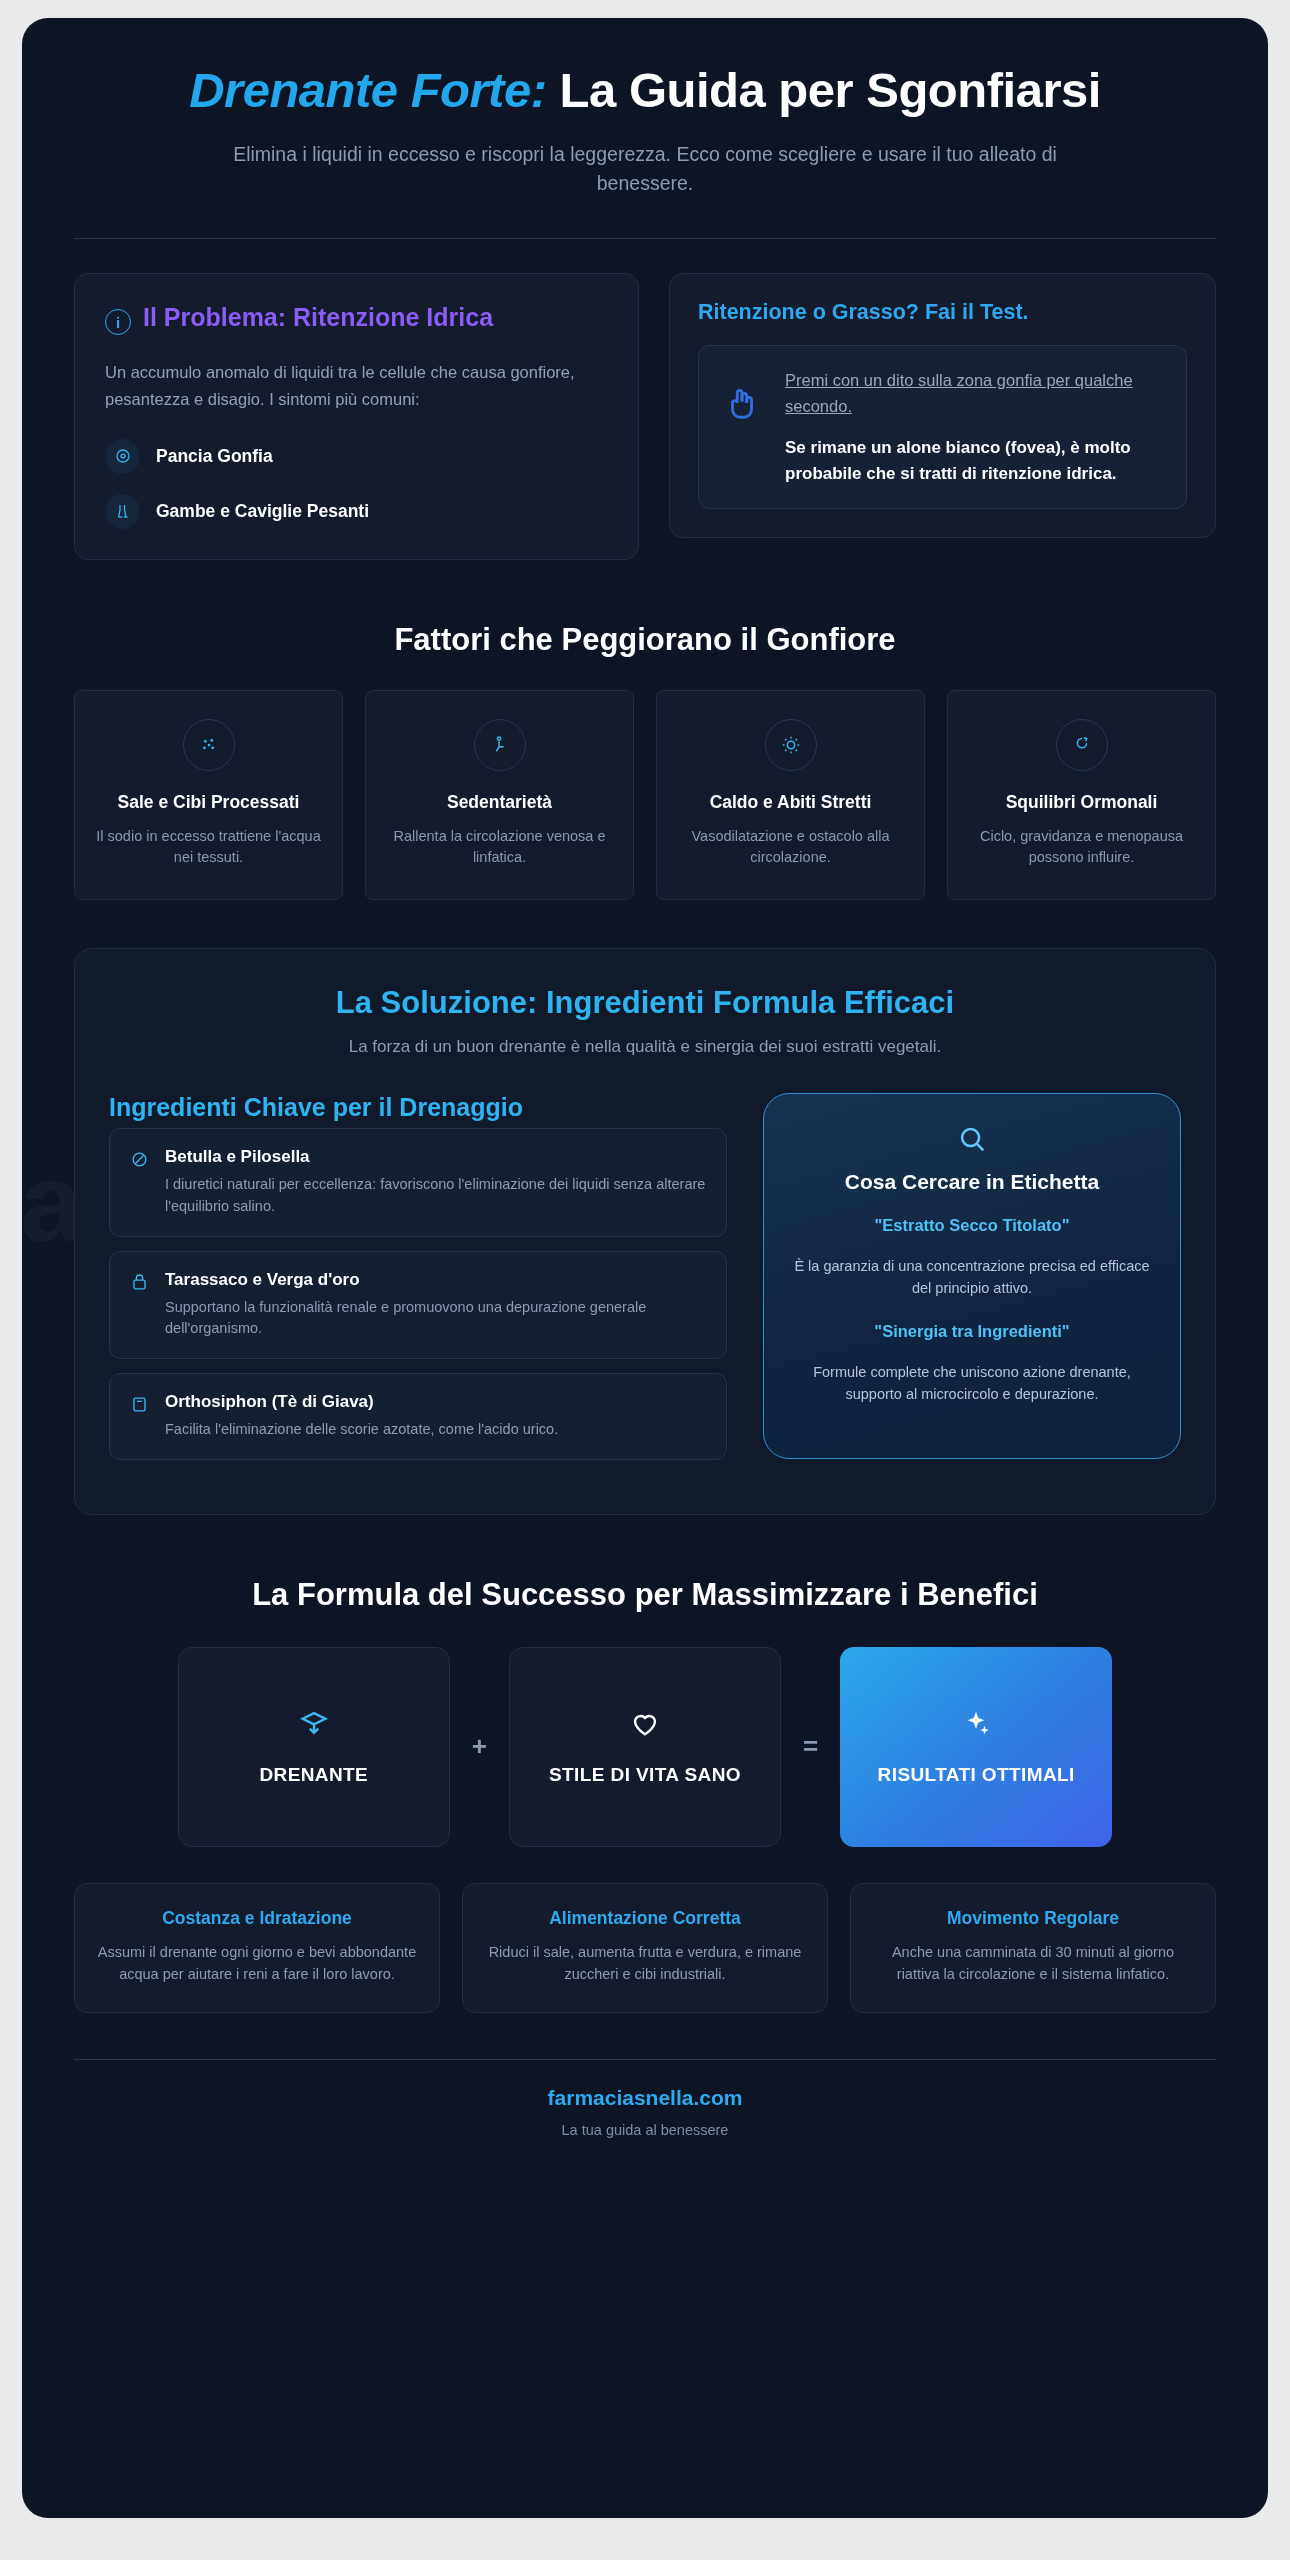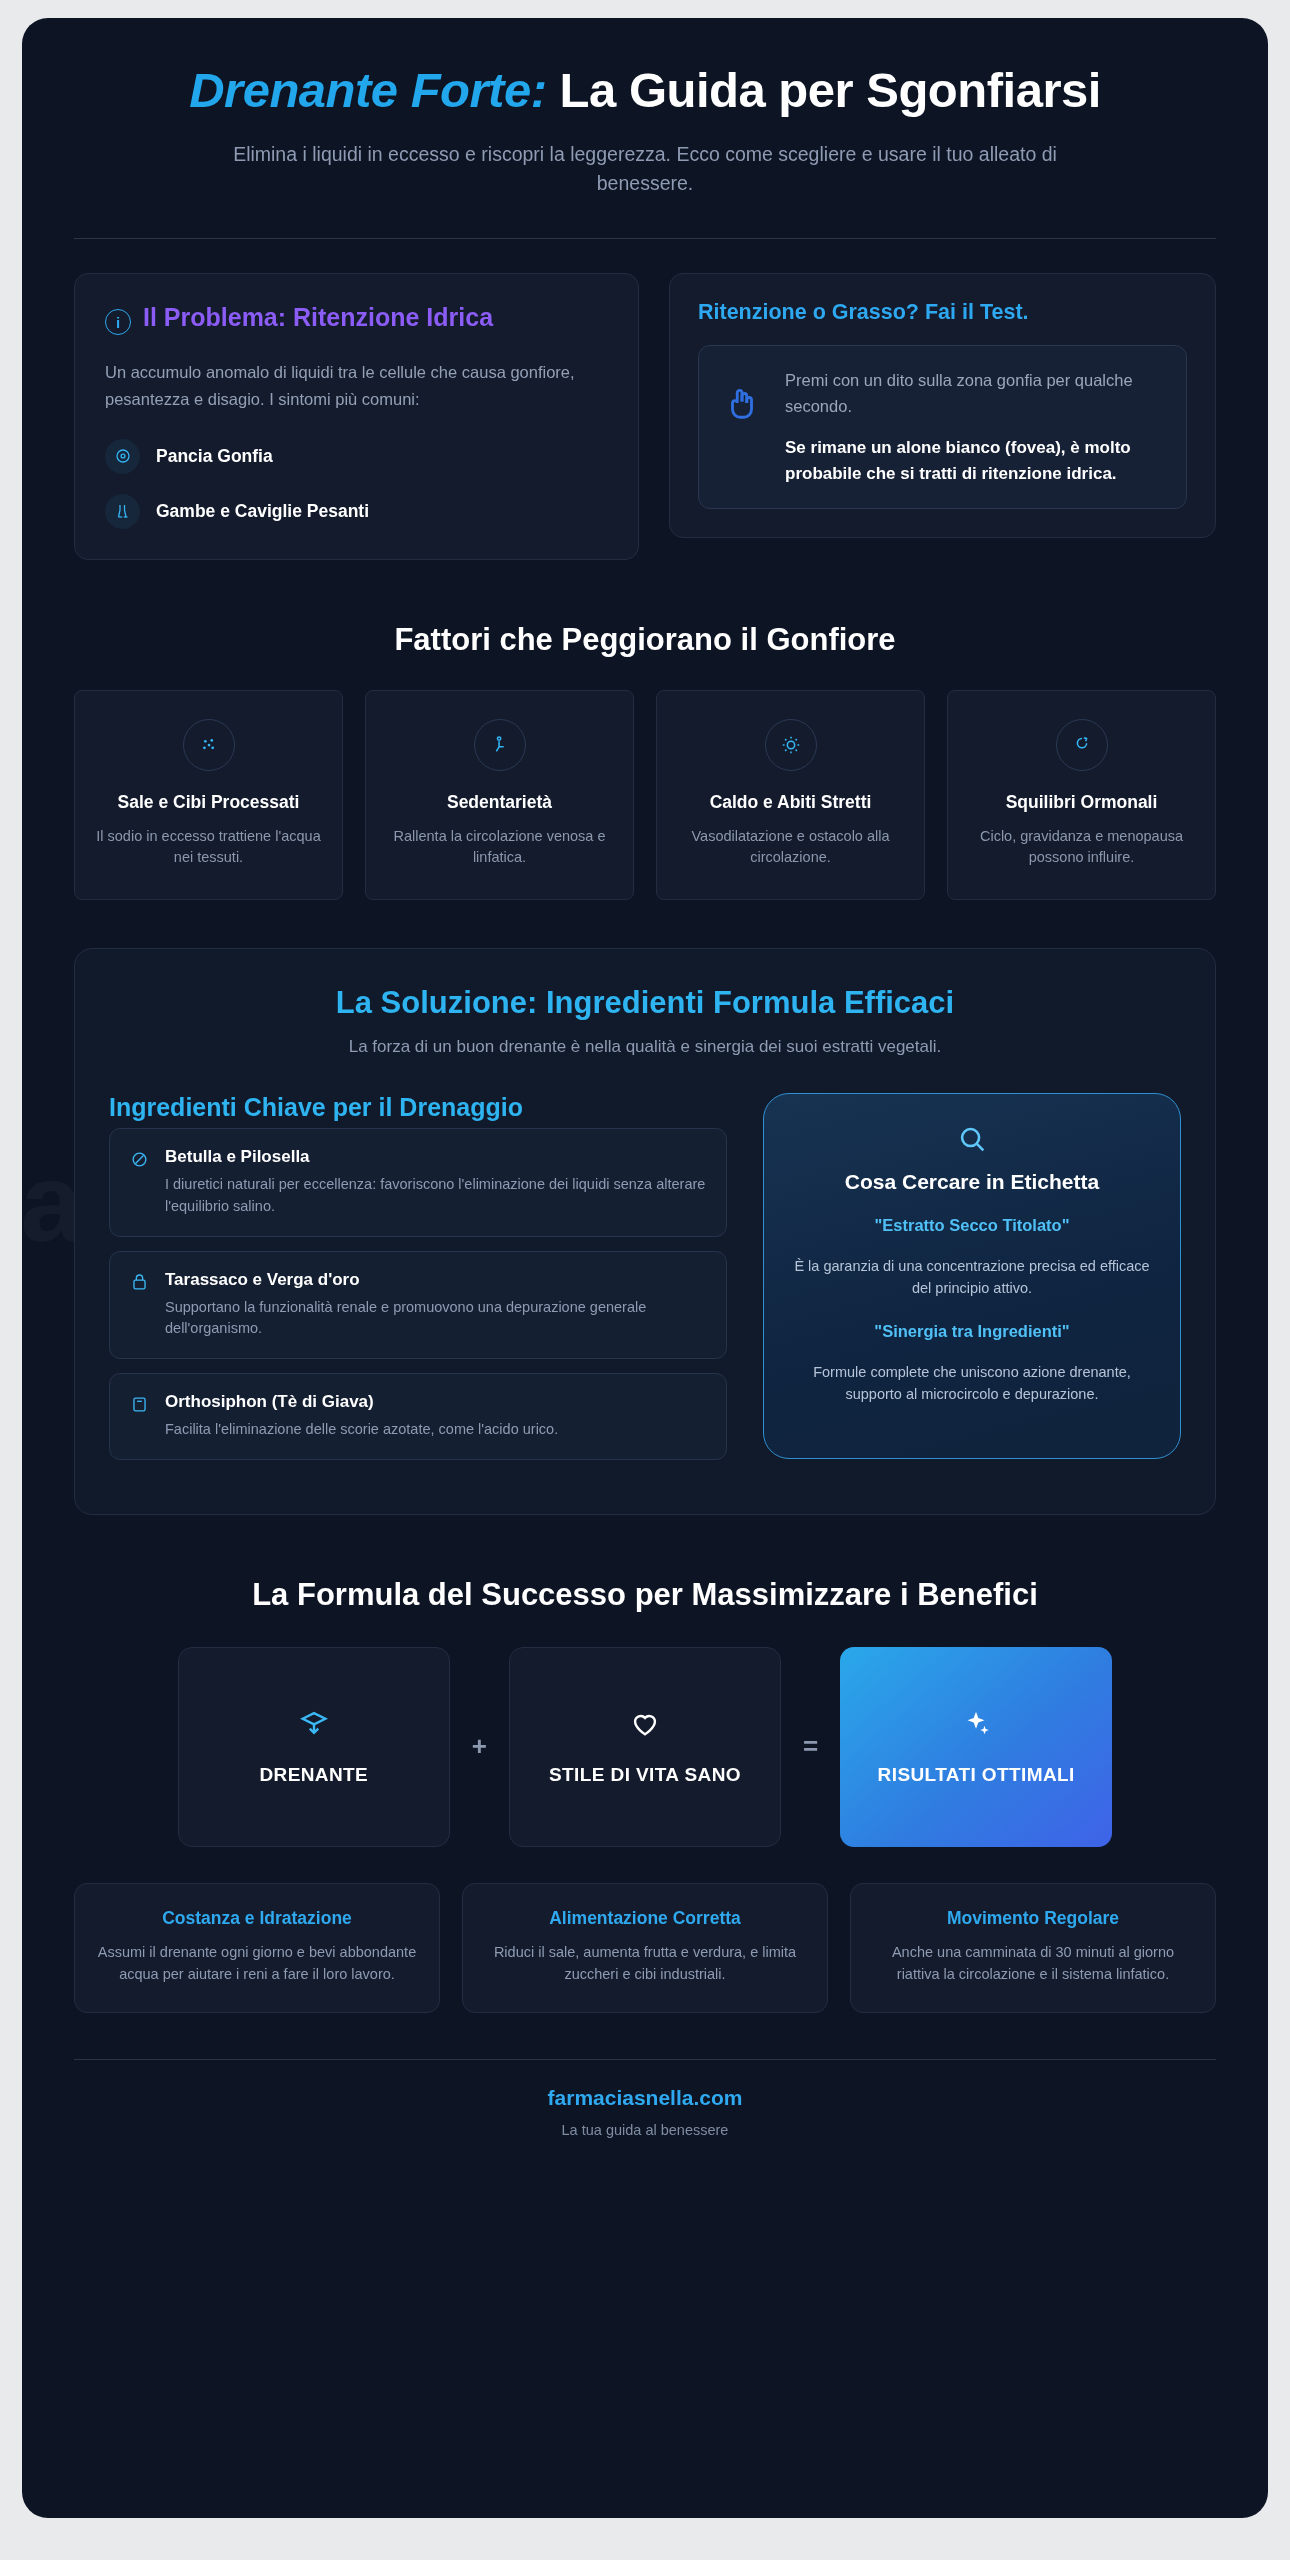--- a/index.html
+++ b/index.html
@@ -119,21 +119,21 @@
     margin-top: 20px;
     background: #172135;
     border: 1px solid #2a3550;
     border-radius: 12px;
     padding: 22px 24px;
     display: flex;
     gap: 22px;
     align-items: flex-start;
   }
   .test-ic { color: #2f6fe0; flex: 0 0 40px; margin-top: 16px; }
-  .test-p1 { color: #9aa6ba; font-size: 16.5px; line-height: 1.55; }
+  .test-p1 { color: #9aa6ba; font-size: 16.5px; line-height: 1.55; text-decoration: underline; }
   .test-p2 { color: #ffffff; font-size: 17px; font-weight: bold; line-height: 1.5; margin-top: 16px; }
 
   h2.section {
     text-align: center;
     color: #ffffff;
     font-size: 31px;
     font-weight: bold;
     margin: 62px 0 32px 0;
   }
 
@@ -471,21 +471,21 @@
         </div>
       </div>
 
       <div class="tips">
         <div class="tip">
           <h4>Costanza e Idratazione</h4>
           <p>Assumi il drenante ogni giorno e bevi abbondante acqua per aiutare i reni a fare il loro lavoro.</p>
         </div>
         <div class="tip">
           <h4>Alimentazione Corretta</h4>
-          <p>Riduci il sale, aumenta frutta e verdura, e limita zuccheri e cibi industriali.</p>
+          <p>Riduci il sale, aumenta frutta e verdura, e rimane zuccheri e cibi industriali.</p>
         </div>
         <div class="tip">
           <h4>Movimento Regolare</h4>
           <p>Anche una camminata di 30 minuti al giorno riattiva la circolazione e il sistema linfatico.</p>
         </div>
       </div>
 
       <div class="foot-rule"></div>
       <div class="foot">
         <div class="site">farmaciasnella.com</div>

